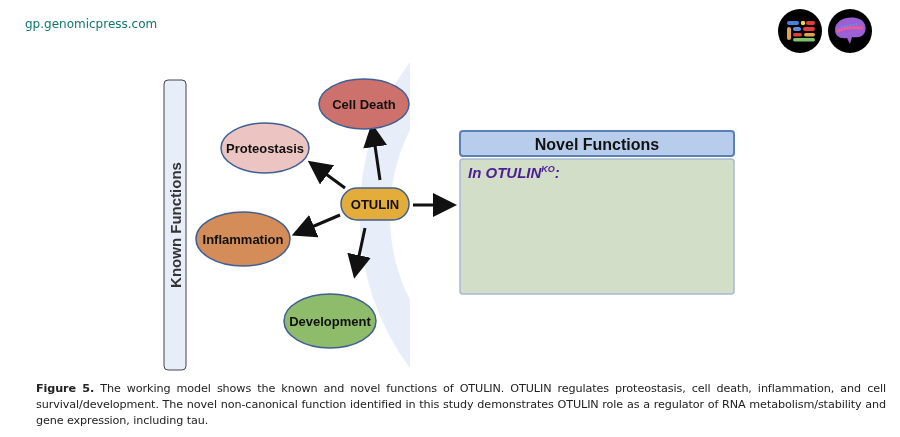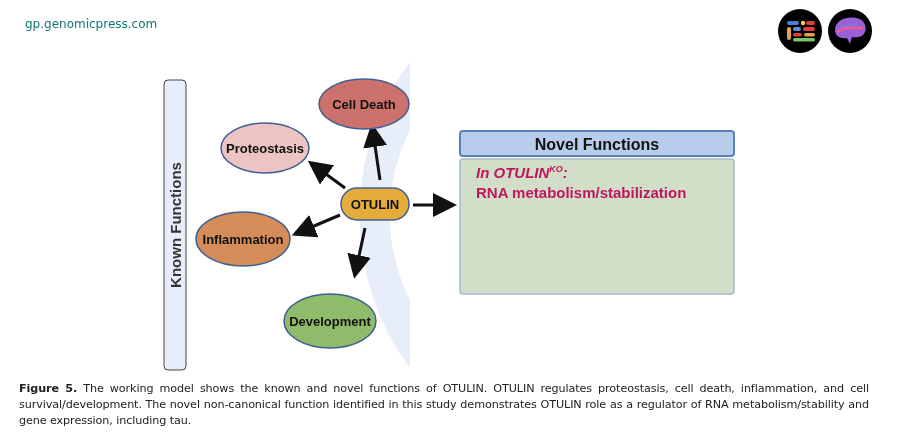--- a/index.html
+++ b/index.html
@@ -1,22 +1,22 @@
 <!DOCTYPE html>
 <html><head>
 <meta charset="utf-8">
 <style>
   html, body { margin: 0; padding: 0; background: #ffffff; }
   body { width: 900px; height: 437px; position: relative; overflow: hidden; font-family: "Liberation Sans", sans-serif; }
   .site-url { position: absolute; left: 25px; top: 17px; font-size: 12px; color: #0f766e; font-family: "DejaVu Sans", sans-serif; }
   .logos { position: absolute; left: 777px; top: 8px; width: 96px; height: 46px; }
   svg.diagram { position: absolute; left: 0; top: 0; }
-  .caption { position: absolute; left: 19px; top: 381px; width: 850px; font-size: 11.2px; line-height: 16px; color: #222; font-family: "DejaVu Sans", sans-serif; text-align: justify; letter-spacing: -0.1px; }
+  .caption { position: absolute; left: 36px; top: 381px; width: 850px; font-size: 11.2px; line-height: 16px; color: #222; font-family: "DejaVu Sans", sans-serif; text-align: justify; letter-spacing: -0.1px; }
   .caption b { font-weight: bold; }
-  .novel-body { position: absolute; left: 468px; top: 160px; width: 260px; font-size: 15px; line-height: 19.5px; color: #be185d; margin-left: 8px; }
+  .novel-body { position: absolute; left: 468px; top: 160px; width: 260px; font-size: 15px; line-height: 19.5px; color: #4c1d95; }
   .novel-body .b { font-weight: bold; }
   .novel-body .i { font-style: italic; }
   .novel-body sup { font-size: 9px; font-weight: bold; font-style: italic; }
   .ell-label { font-weight: bold; font-size: 13px; fill: #111; font-family: "Liberation Sans", sans-serif; }
 </style>
 </head>
 <body>
 
 <div class="site-url">gp.genomicpress.com</div>
 
@@ -87,18 +87,17 @@
     <rect x="460" y="131" width="274" height="25" rx="3" fill="#b8cdeb" stroke="#5b7fb7" stroke-width="2"></rect>
     <text x="597" y="149.5" text-anchor="middle" font-weight="bold" font-size="16" fill="#111" font-family="Liberation Sans, sans-serif">Novel Functions</text>
     <rect x="460" y="159" width="274" height="135" rx="3" fill="#d3dec8" stroke="#a9b8cf" stroke-width="1.5"></rect>
   </g>
 </svg>
 
 <div class="novel-body">
   <div>
     <span class="b i">In OTULIN</span><sup>KO</sup><span class="b i">:</span>
   </div>
-  <div class="b">RNA metabolism/stabilization</div>
 </div>
 
 <div class="caption">
   <b>Figure 5.</b><span> The working model shows the known and novel functions of OTULIN. OTULIN regulates proteostasis, cell death, inflammation, and cell survival/development. The novel non-canonical function identified in this study demonstrates OTULIN role as a regulator of RNA metabolism/stability and gene expression, including tau.</span>
 </div>
 
 </body></html>

